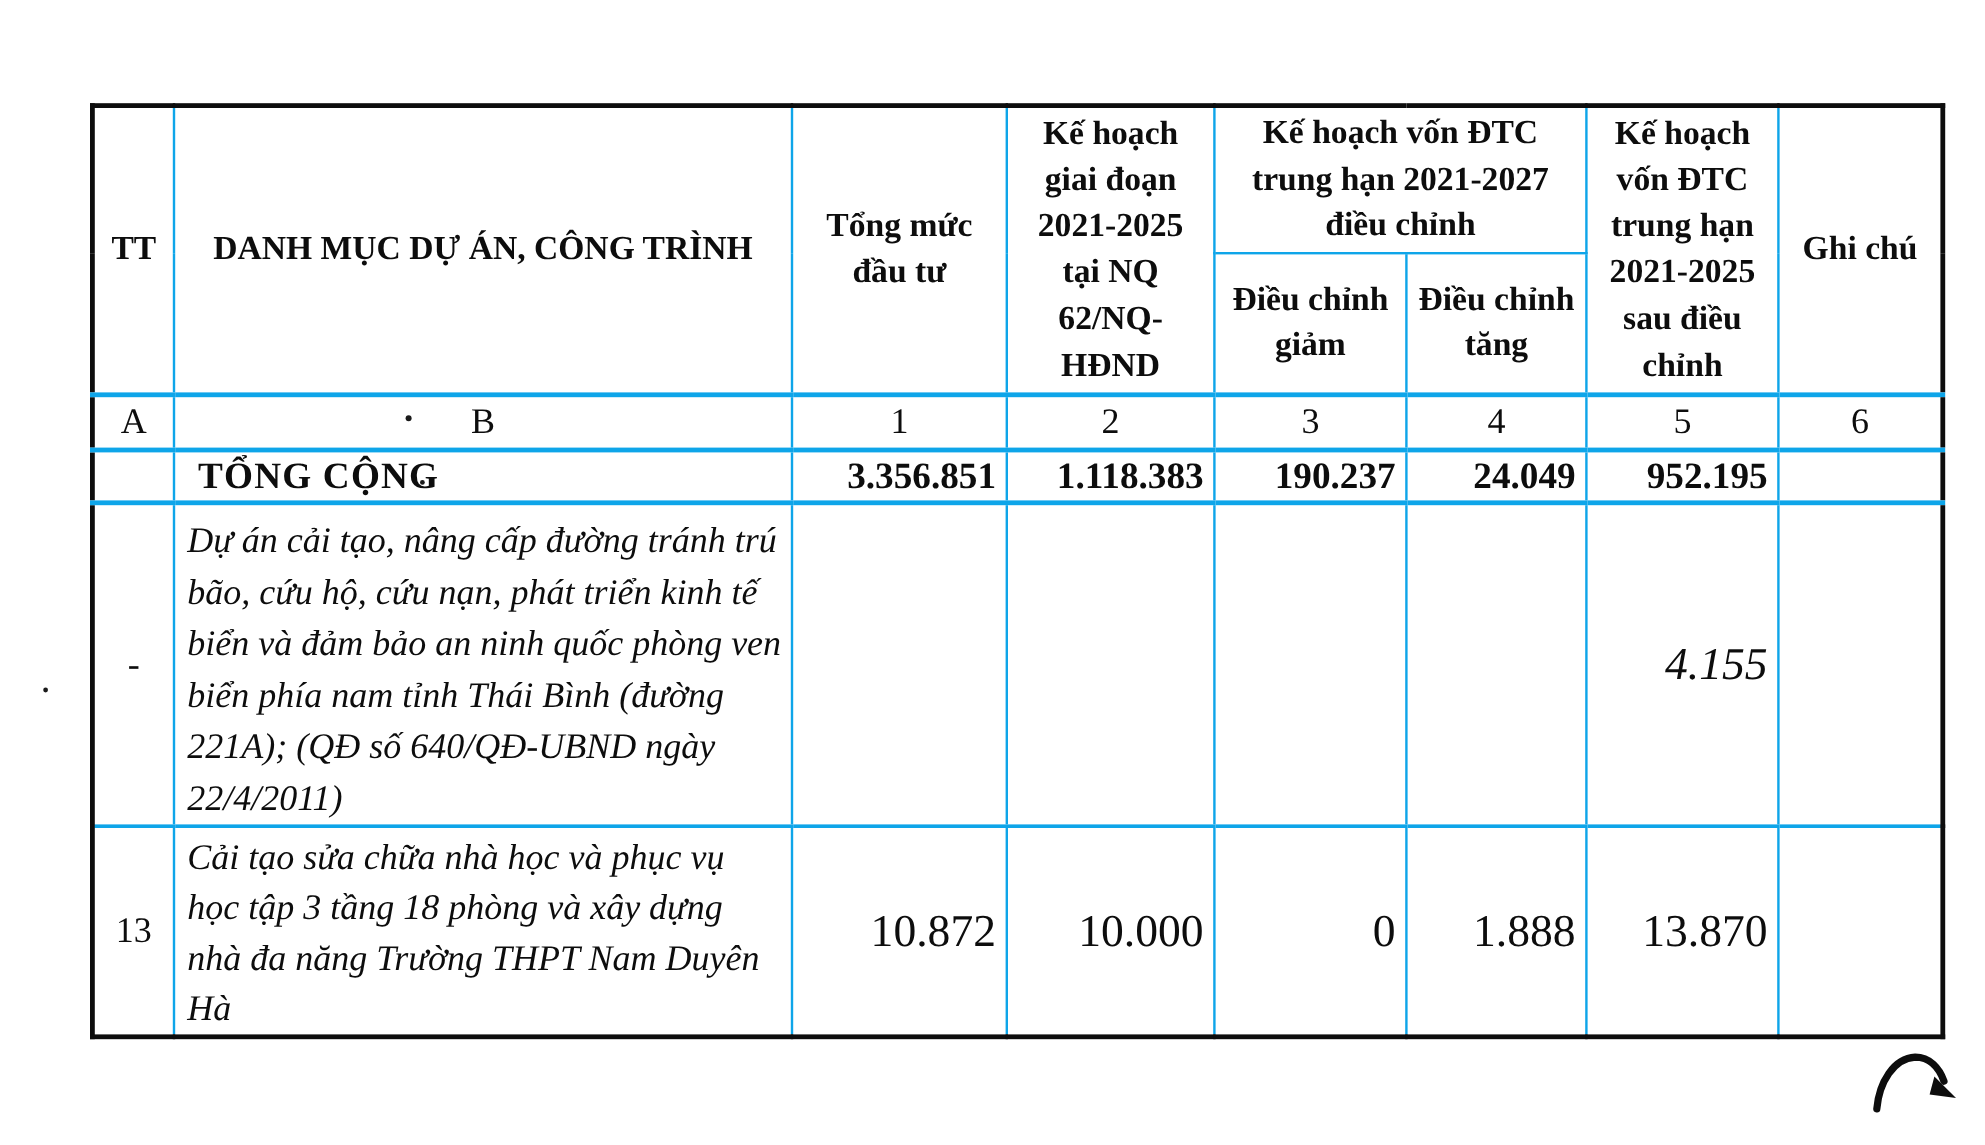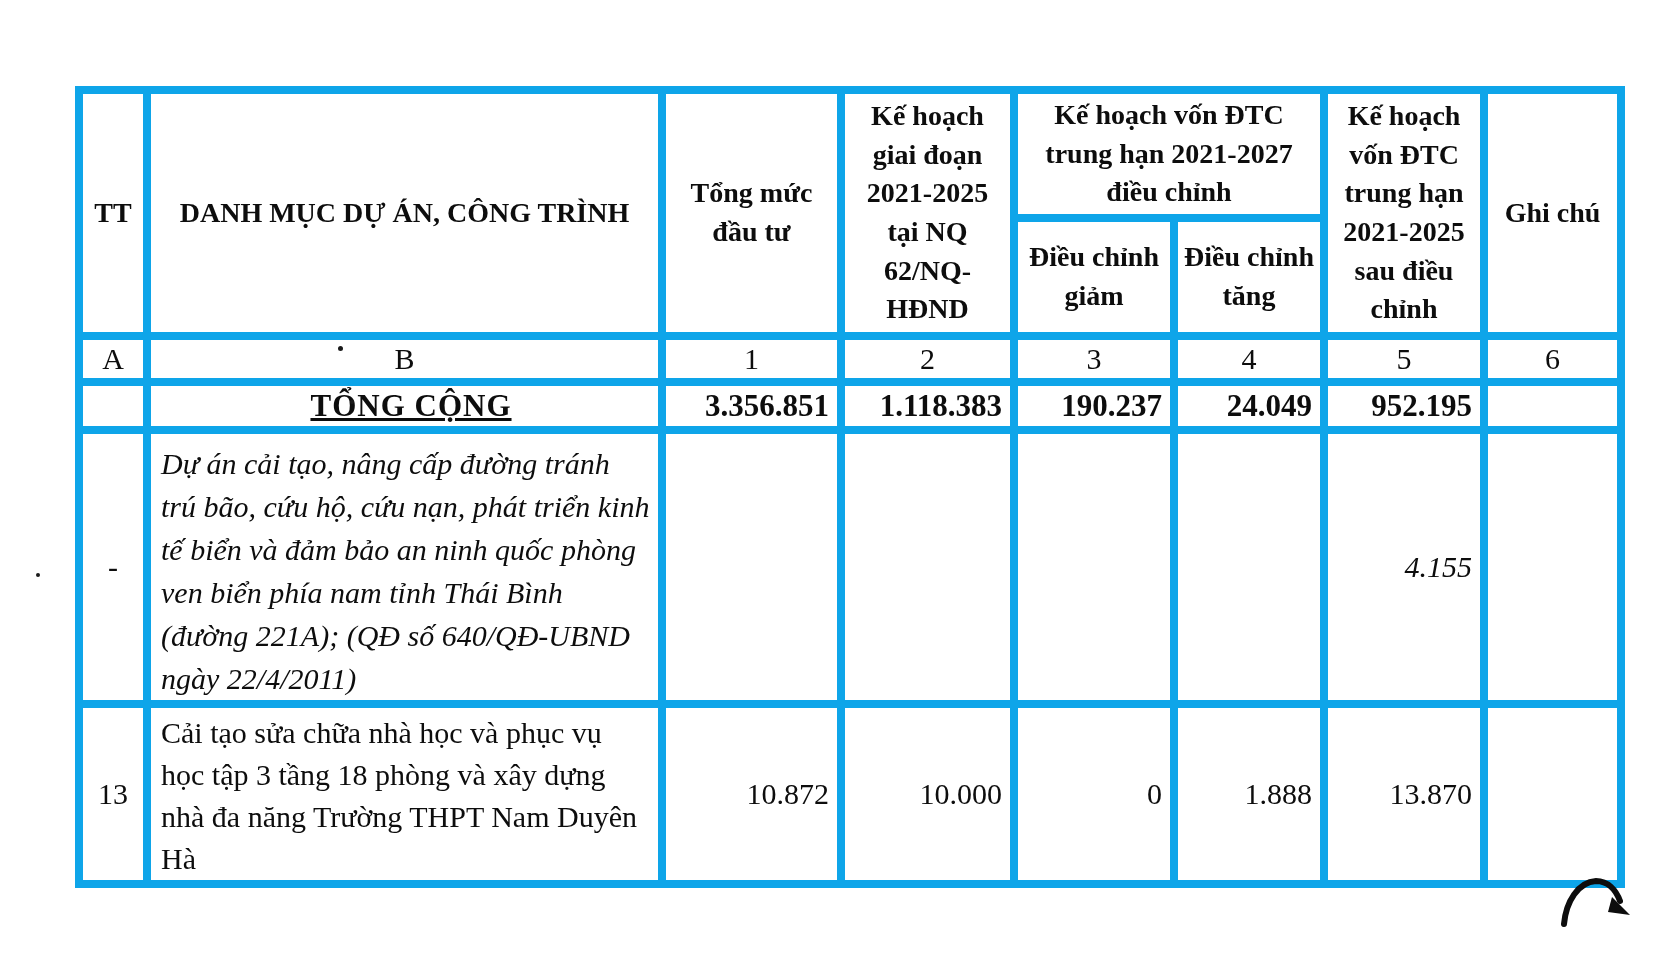--- a/index.html
+++ b/index.html
@@ -18,21 +18,21 @@
   table.doc-table {
     position: absolute;
     left: 75px;
     top: 86px;
     width: 1542px;
     border-collapse: collapse;
     table-layout: fixed;
     border: 4px solid #0d0d0d;
   }
   td {
-    border: 8px solid #0ea5e9;
+    border: 2px solid #0ea5e9;
     padding: 2px 6px;
     overflow: hidden;
   }
   
   tr.r-head1 td, tr.r-head2 td {
     font-weight: bold;
     font-size: 28px;
     line-height: 1.38;
     text-align: center;
     vertical-align: middle;
@@ -50,46 +50,46 @@
   }
   
   tr.r-total { height: 42px; }
   tr.r-total td {
     font-weight: bold;
     font-size: 31px;
     vertical-align: middle;
     border-bottom-width: 4px;
   }
   tr.r-total td.c-label {
-    text-align: center;
+    text-align: left;
     padding-left: 19px;
     letter-spacing: 1px;
-    text-decoration: underline;
   }
   
   tr.r-dash { height: 256px; }
   tr.r-proj13 { height: 172px; }
   tr.r-proj13 td { border-top-width: 3px; }
   td.c-num {
     text-align: right;
     vertical-align: middle;
-    font-size: 30px;
+    font-size: 38px;
     padding-right: 8px;
   }
   td.c-tt {
     text-align: center;
     vertical-align: middle;
     font-size: 30px;
   }
   td.c-name {
     text-align: left;
     vertical-align: top;
     font-size: 30px;
     line-height: 42px;
     padding: 4px 8px 0 10px;
+    font-style: italic;
   }
   tr.r-dash td.c-name {
     font-style: italic;
     line-height: 43px;
     padding-top: 8px;
   }
   tr.r-dash td.c-num {
     font-style: italic;
   }
   

